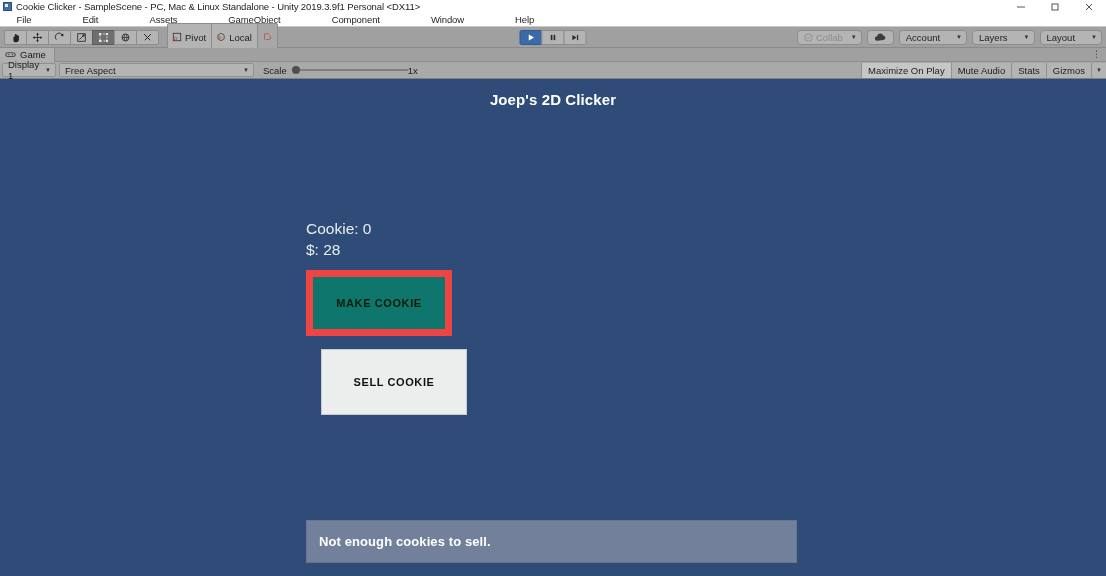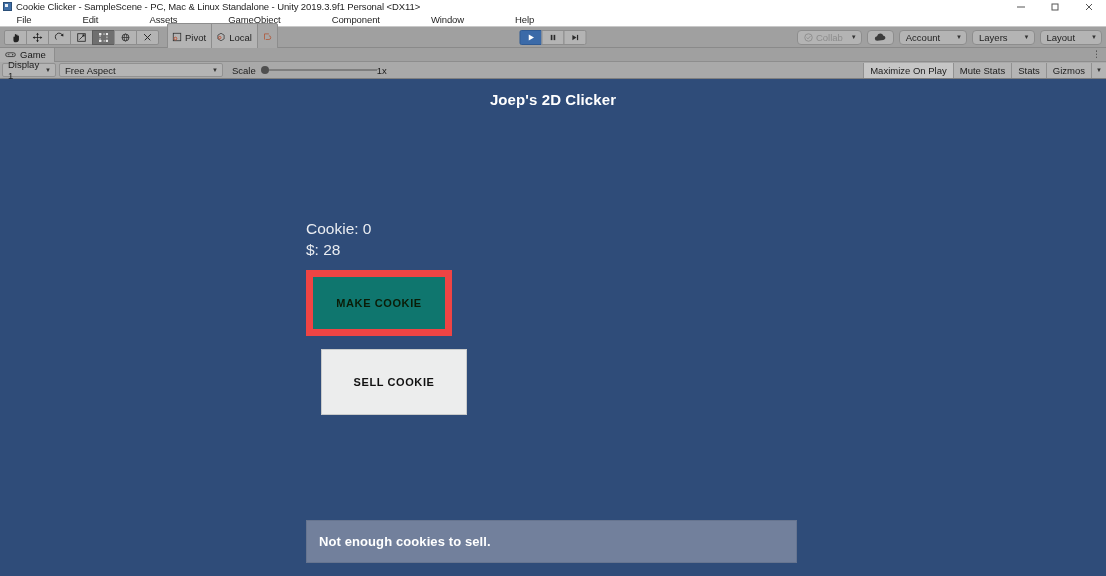--- a/index.html
+++ b/index.html
@@ -463,37 +463,37 @@
     <span>Game</span>
   </div>
   <span class="tab-more">⋮</span>
 </div>
 
 <div class="gamebar">
   <div class="gb-select" style="width:54px;">
     <span>Display 1</span>
     <span class="caret">▼</span>
   </div>
-  <div class="gb-select" style="width:164px;">
+  <div class="gb-select" style="width:195px;">
     <span>Free Aspect</span>
     <span class="caret">▼</span>
   </div>
   <span class="gb-label">Scale</span>
   <div class="slider-wrap">
     <span class="slider-knob"></span>
     <span class="slider-track"></span>
   </div>
   <span class="slider-val">1x</span>
 
   <div class="gb-right">
     <div class="gb-tgl on">
       <span>Maximize On Play</span>
     </div>
     <div class="gb-tgl">
-      <span>Mute Stats</span>
+      <span>Mute Audio</span>
     </div>
     <div class="gb-tgl">
       <span>Stats</span>
     </div>
     <div class="gb-tgl">
       <span>Gizmos</span>
     </div>
     <div class="gb-tgl caretonly">
       <span class="caret">▼</span>
     </div>

